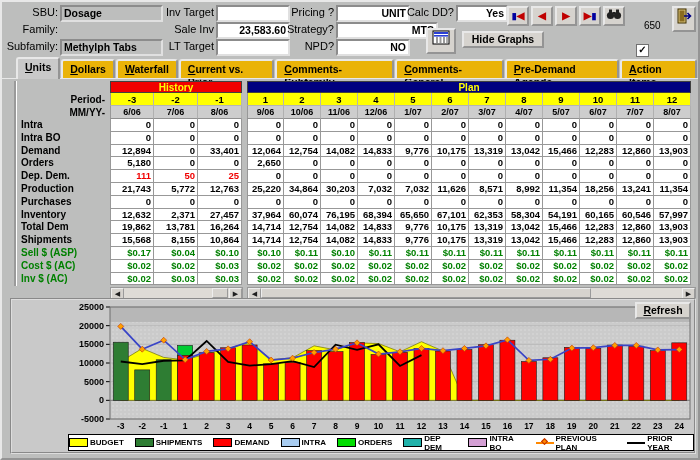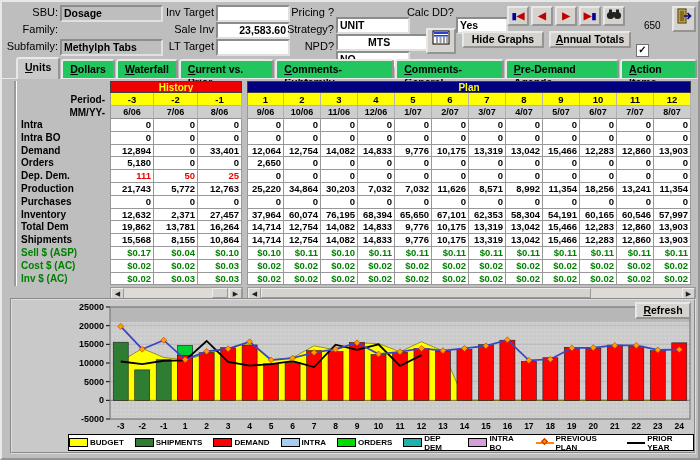--- a/index.html
+++ b/index.html
@@ -1,32 +1,32 @@
 <!DOCTYPE html>
 <html><head>
 <meta charset="utf-8">
 <style>
   html,body{margin:0;padding:0;}
   body{width:700px;height:460px;background:#BDBEBD;font-family:"Liberation Sans",sans-serif;position:relative;overflow:hidden;border:2px outset #E8E8E8;box-sizing:border-box;}
   .abs{position:absolute;}
   .flabel{font-size:11px;font-weight:normal;color:#000;text-align:right;line-height:15px;}
   .field{height:13px;line-height:13px;font-size:10.5px;font-weight:bold;border:2px inset #E0E0E0;background:#fff;padding:0 2px;overflow:hidden;}
   .gfield{background:#BDBEBD;}
-  .ctr{text-align:left;margin-top:12px;}
+  .ctr{text-align:right;}
   .rgt{text-align:right;}
   .btn{border:2px outset #E8E8E8;background:#D6D3CE;font-size:10.5px;font-weight:bold;text-align:center;color:#000;cursor:default;box-sizing:border-box;}
   .ulf::first-letter{text-decoration:underline;}
   .navb{width:22px;height:20px;line-height:16px;font-size:10px;}
   .navb .arr{color:#C00000;} .navb .bar{color:#0000A0;font-size:9px;}
   .rec{font-size:10px;color:#000;}
   .chk{width:11px;height:11px;background:#fff;border:1px solid #707070;display:inline-block;font-size:10px;line-height:10px;font-weight:bold;text-align:center;vertical-align:middle;}
   .chklbl{font-size:10.5px;color:#8a8a8a;vertical-align:middle;}
   
   #tabs{position:absolute;left:14px;top:56px;height:21px;display:flex;align-items:flex-end;}
-  .tab{border:2px outset #E8E8E8;border-bottom:none;background:#22c55e;font-size:10.5px;font-weight:bold;padding:2px 7px 3px 7px;margin-right:1px;border-radius:3px 3px 0 0;height:13px;line-height:13px;}
+  .tab{border:2px outset #E8E8E8;border-bottom:none;background:#eab308;font-size:10.5px;font-weight:bold;padding:2px 7px 3px 7px;margin-right:1px;border-radius:3px 3px 0 0;height:13px;line-height:13px;}
   .tab.active{background:#C9C9C9;padding-bottom:5px;position:relative;z-index:2;}
   .tab::first-letter{text-decoration:underline;}
   
   #grid{position:absolute;left:16px;top:79px;display:grid;grid-template-columns:92px repeat(3,44px) 5px repeat(12,37px);grid-template-rows:12px 13px 13px repeat(13,12.8px);}
   .c{overflow:hidden;white-space:nowrap;box-sizing:border-box;}
   .num{background:#fff;border-right:1px solid #989898;border-bottom:1px solid #989898;text-align:right;padding-right:2px;font-size:9.5px;font-weight:bold;line-height:12px;}
   .bl{border-left:1px solid #989898;}
   .per{background:#FFFF00;text-align:center;font-weight:bold;font-size:9.5px;border-right:1px solid #B5B5B5;border-bottom:1px solid #B5B5B5;line-height:13px;}
   .mon{background:#CDCDCD;text-align:center;font-weight:bold;font-size:9px;border-right:1px solid #B0B0B0;border-bottom:1px solid #909090;line-height:13px;}
   .band{color:#FFFF00;text-align:center;font-weight:bold;font-size:10px;line-height:12px;border:1px solid #404040;}
@@ -106,21 +106,20 @@
         <rect x="1" y="1" width="16" height="13" fill="#fff" stroke="#000"></rect>
         <rect x="2" y="2" width="14" height="2" fill="#2A3FD4"></rect>
         <rect x="2" y="5" width="14" height="1.6" fill="#2A3FD4"></rect>
         <rect x="4" y="7" width="2" height="6" fill="#9a9a9a"></rect>
         <rect x="7.5" y="7" width="2" height="6" fill="#9a9a9a"></rect>
         <rect x="11" y="7" width="2" height="6" fill="#9a9a9a"></rect>
         <rect x="14.2" y="7" width="1.6" height="6" fill="#9a9a9a"></rect>
       </svg>
   </div>
   <div class="abs btn" style="left:460px;top:29px;width:82px;height:17px;line-height:13px;">Hide Graphs</div>
-  <div class="abs btn ulf" style="left:547px;top:29px;width:82px;height:17px;line-height:13px;">Annual Totals</div>
   <div class="abs" style="left:634px;top:39px;">
     <span class="chk">✓</span>
     <span class="chklbl">AutoRecalc</span>
   </div>
 </div>
 
 <div id="tabs">
     <div class="tab active">Units</div>
     <div class="tab">Dollars</div>
     <div class="tab">Waterfall</div>

